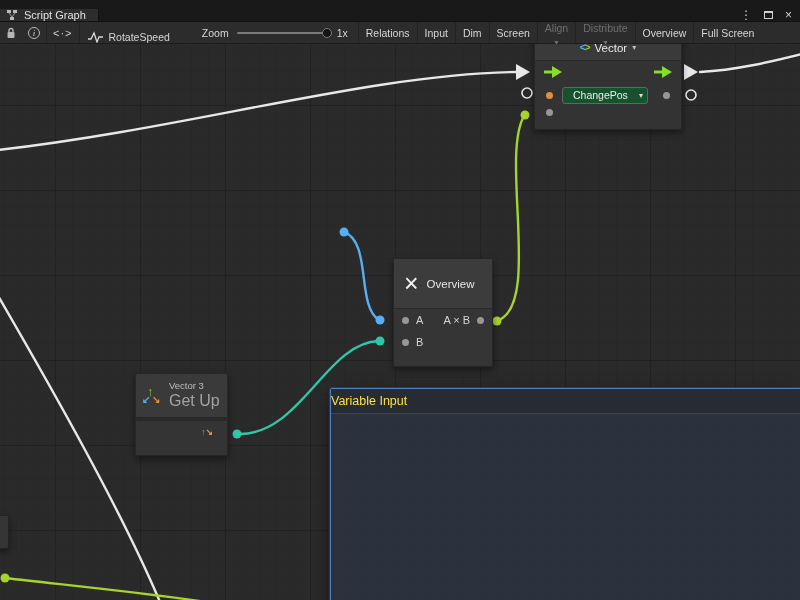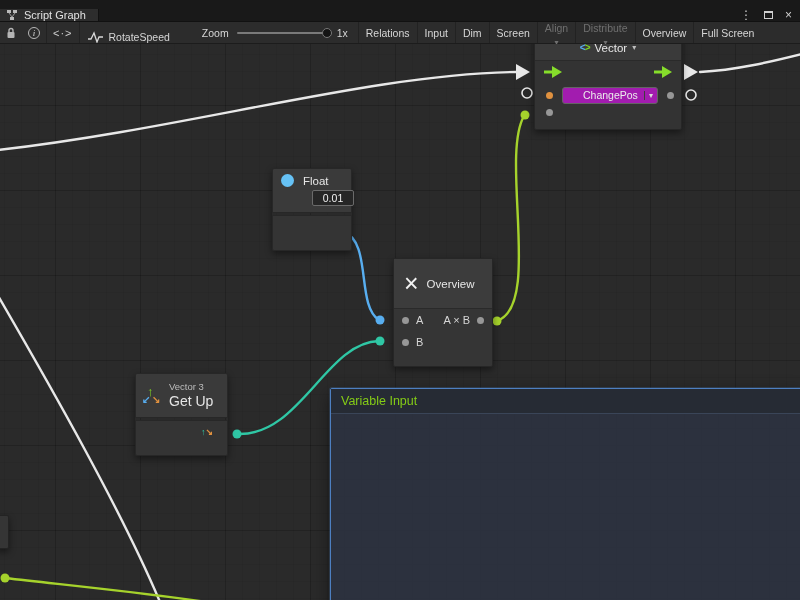--- a/index.html
+++ b/index.html
@@ -53,21 +53,21 @@
   .node-title { color:#e6e6e6; font-size:11.5px; }
   .port-dot { display:inline-block; width:7px; height:7px; border-radius:50%; background:#979797; flex:0 0 auto; }
   .port-dot.orange { background:#e0913f; }
   .port-label { color:#d6d6d6; font-size:11px; }
 
   
   .group-panel { position:absolute; left:330px; top:344px; width:472px; height:270px;
                  border:1px solid #4d7fc1; border-radius:2px;
                  box-shadow:0 0 0 1px rgba(80,130,195,0.25), 0 6px 18px rgba(0,0,0,0.45); }
   .group-header { height:25px; background:#262b34; display:flex; align-items:center;
-                  padding-left:10px; color:#84cc16; font-size:12.5px; border-bottom:1px solid #3a4freesomething; border-bottom:1px solid #3a4558; }
+                  padding-left:0; color:#fde047; font-size:12.5px; border-bottom:1px solid #3a4freesomething; border-bottom:1px solid #3a4558; }
   .group-body { height:245px; background:rgba(44,50,63,0.93); }
 
   
   .node-stub { left:-4px; top:471px; width:13px; height:34px; background:#353535; border:1px solid #232323; }
 
   
   .float-node { left:272px; top:124px; width:80px; }
   .float-main { background:#3a3a3a; border:1px solid #272727; border-radius:2px 2px 0 0; padding:5px 4px 6px 8px; }
   .float-title-row { display:flex; align-items:center; gap:9px; }
   .float-dot-icon { width:13px; height:13px; border-radius:50%; background:#66c2f5; flex:0 0 auto; }
@@ -89,38 +89,38 @@
   
   .vector-node { left:135px; top:329px; width:93px; }
   .vec-header { background:#3a3a3a; border:1px solid #272727; border-radius:2px 2px 0 0;
                 height:45px; display:flex; align-items:center; gap:8px; padding-left:7px; }
   .vec-icon { position:relative; width:18px; height:20px; flex:0 0 auto; }
   .vi-up   { position:absolute; left:4px; top:-2px; color:#7ed321; font-size:13px; font-weight:bold; }
   .vi-dl   { position:absolute; left:-1px; top:8px; color:#58aef0; font-size:10px; font-weight:bold; }
   .vi-dr   { position:absolute; left:9px;  top:8px; color:#e0913f; font-size:10px; font-weight:bold; }
   .vec-text { display:flex; flex-direction:column; line-height:1.25; }
   .vec-type { color:#bdbdbd; font-size:9.5px; }
-  .vec-name { color:#e5e5e5; font-size:14px; }
+  .vec-name { color:#a3a3a3; font-size:16px; }
   .vec-body { margin-top:2px; height:36px; background:#343434; border:1px solid #272727;
               border-radius:0 0 2px 2px; position:relative; }
   .vec-mini { position:absolute; right:14px; top:7px; font-size:9px; line-height:1; }
   .vm-up { color:#2fc7a5; font-weight:bold; }
   .vm-dr { color:#e0913f; font-weight:bold; }
 
   
   .graph-node { left:534px; top:-10px; width:148px; background:#333333; border:1px solid #262626; }
   .graph-header { height:26px; background:#3a3a3a; border-bottom:1px solid #2a2a2a;
                   display:flex; align-items:center; justify-content:center; gap:5px; }
   .bolt-icon { font-size:10px; font-weight:bold; letter-spacing:-1px; }
   .bolt-lt { color:#58aef0; } .bolt-gt { color:#7ed321; }
   .graph-caret { color:#bdbdbd; font-size:8px; }
   .flow-row { height:22px; display:flex; align-items:center; justify-content:space-between; padding:0 9px; }
   .var-row { height:24px; display:flex; align-items:center; padding:0 11px; gap:9px; }
-  .dropdown { display:inline-flex; align-items:center; height:17px; background:#a21caf;
-              border:1px solid #646464; border-radius:3px; padding-left:20px; }
+  .dropdown { display:inline-flex; align-items:center; height:17px; background:#14532d;
+              border:1px solid #646464; border-radius:3px; padding-left:10px; }
   .dd-label { color:#ececec; font-size:10.5px; }
   .dd-caret { border-left:1px solid #3e3e3e; margin-left:6px; padding:0 4px; font-size:8px; color:#dcdcdc; }
   .var-row .right-dot { margin-left:auto; }
   .last-row { height:22px; display:flex; align-items:center; padding:0 11px 12px 11px; }
 </style>
 </head>
 <body>
 
 <div class="app">
 
@@ -230,30 +230,20 @@
       <circle cx="380" cy="276" r="4.5" fill="#58aef0"></circle>
       <circle cx="237" cy="390" r="4.5" fill="#2fc7a5"></circle>
       <circle cx="380" cy="297" r="4.5" fill="#2fc7a5"></circle>
       <circle cx="497" cy="277" r="4.5" fill="#a6d32c"></circle>
       <circle cx="525" cy="71" r="4.5" fill="#a6d32c"></circle>
       <circle cx="5" cy="534" r="4.5" fill="#a6d32c"></circle>
     </svg>
 
     <div class="node node-stub"></div>
 
-    <div class="node float-node">
-      <div class="float-main">
-        <div class="float-title-row">
-          <span class="float-dot-icon"></span>
-          <span class="node-title">Float</span>
-        </div>
-        <div class="float-value">0.01</div>
-      </div>
-      <div class="float-ports"></div>
-    </div>
 
     <div class="node multiply-node">
       <div class="mult-header">
         <span class="mult-x">×</span>
         <span class="node-title">Overview</span>
       </div>
       <div class="mult-body">
         <div class="port-row">
           <span class="port-side">
             <span class="port-dot"></span>

